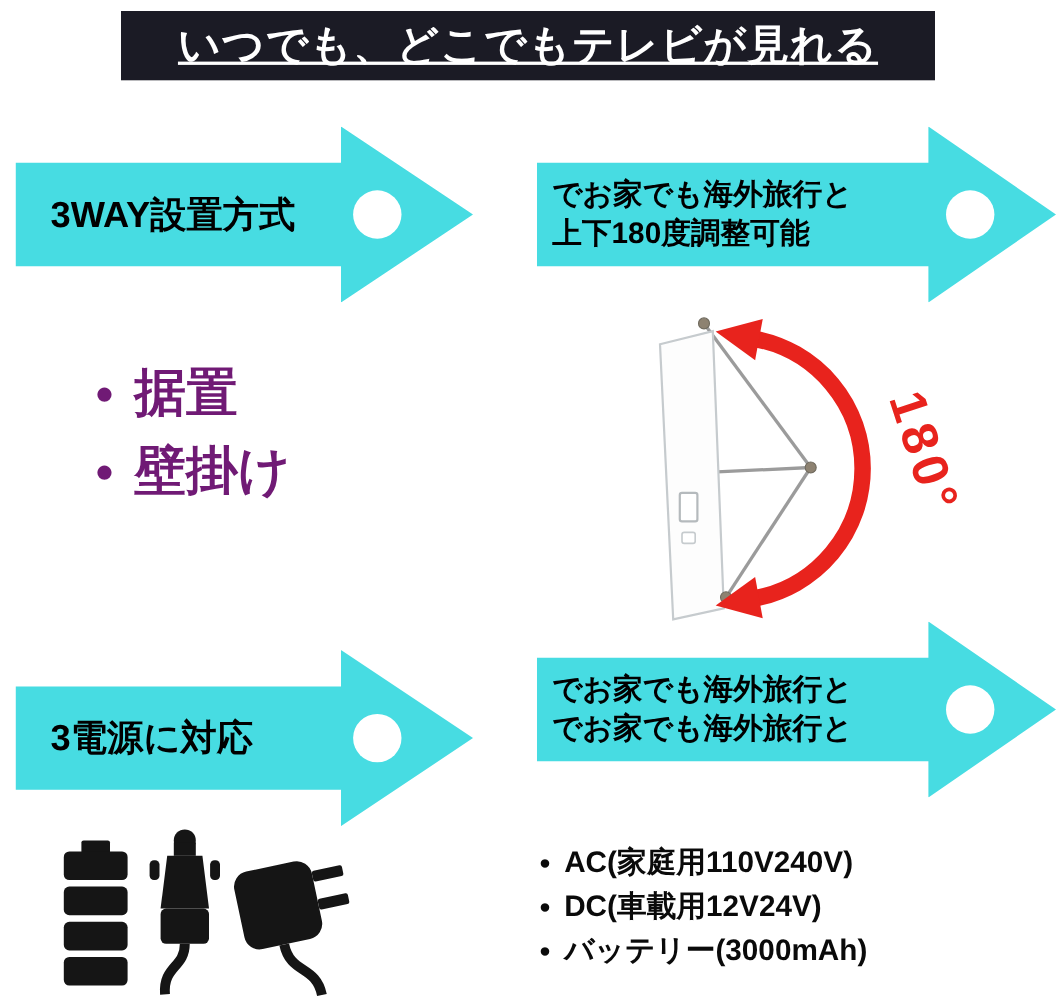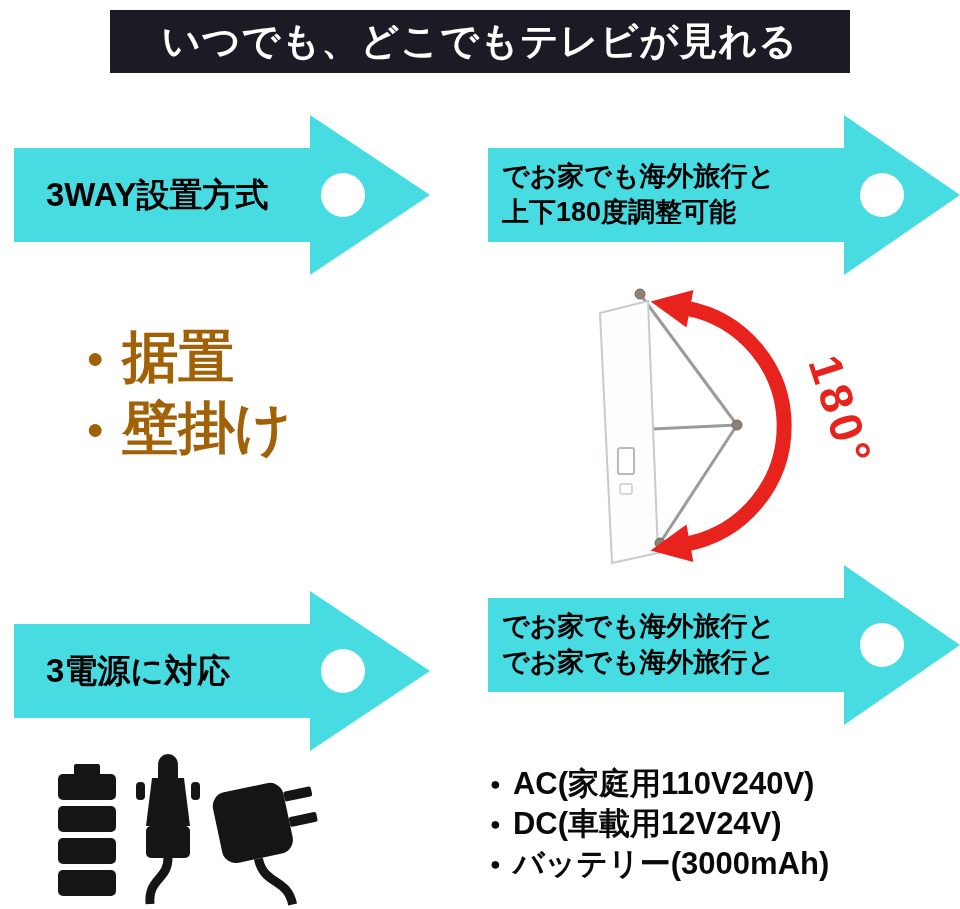--- a/index.html
+++ b/index.html
@@ -6,21 +6,21 @@
   .canvas {
     position:relative; width:960px; height:909px; background:#ffffff;
     font-family:"Liberation Sans","DejaVu Sans",sans-serif; overflow:hidden; color:#0a0a0a;
   }
 
   
   .banner {
     position:absolute; left:110px; top:10px; width:740px; height:63px;
     background:#1b1b25; color:#ffffff;
     display:flex; align-items:center; justify-content:center;
-    font-size:38px; font-weight:700; letter-spacing:1px;
+    font-size:38px; font-weight:700; letter-spacing:1px;text-decoration:underline;
   }
 
   
   .arrow { position:absolute; background:#47dce2; }
   .arrow-l {
     width:416px; height:160px;
     clip-path: polygon(0 33px, 296px 33px, 296px 0, 416px 80px, 296px 160px, 296px 127px, 0 127px);
   }
   .arrow-r {
     width:472px; height:160px;
@@ -42,35 +42,35 @@
 
   #arrow-3way   { left:14px;  top:115px; }
   #arrow-stand  { left:488px; top:115px; }
   #arrow-power  { left:14px;  top:591px; }
   #arrow-travel { left:488px; top:565px; }
 
   
   .mount-list { position:absolute; left:86px; top:322px; margin:0; padding:0; list-style:none; }
   .mount-list li {
     display:flex; align-items:center; height:71px;
-    font-size:56px; font-weight:700; color:#a16207;
+    font-size:47px; font-weight:700; color:#701a75;
   }
   .mount-list li::before { content:"●"; font-size:30px; margin-right:18px; }
 
   
   .stand-illustration { position:absolute; left:560px; top:278px; }
 
   
   .power-icons { position:absolute; left:48px; top:752px; }
 
   
   .power-list { position:absolute; left:490px; top:764px; margin:0; padding:0; list-style:none; }
   .power-list li {
     display:flex; align-items:center; height:40px;
-    font-size:31px; font-weight:700; color:#0a0a0a;
+    font-size:27px; font-weight:700; color:#0a0a0a;
   }
   .power-list li::before { content:"●"; font-size:18px; margin-right:12px; }
 </style>
 </head>
 <body>
 
 <div class="canvas">
 
   <div class="banner">
     <span>いつでも、どこでもテレビが見れる</span>

